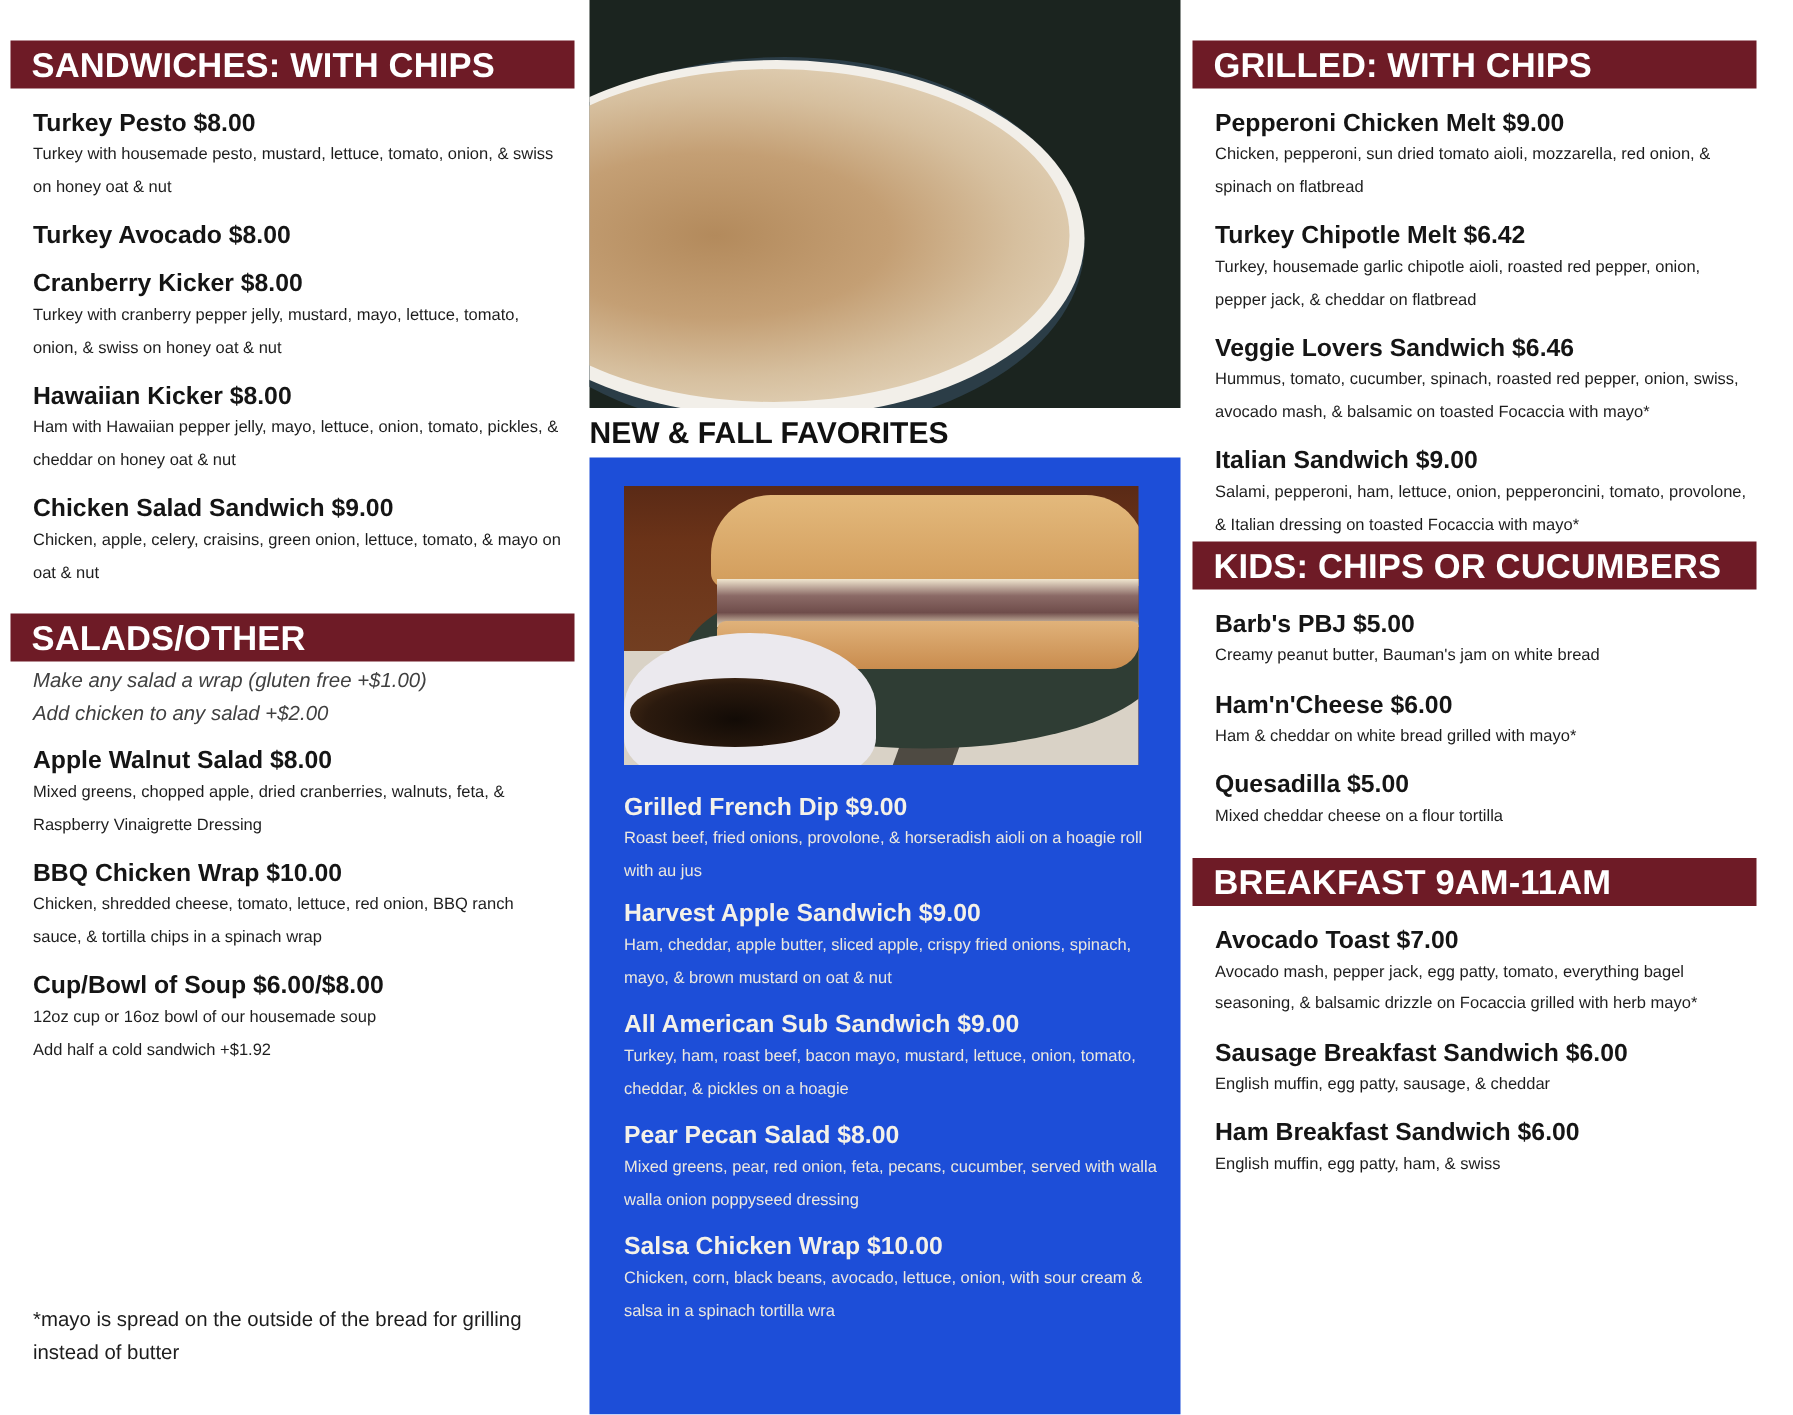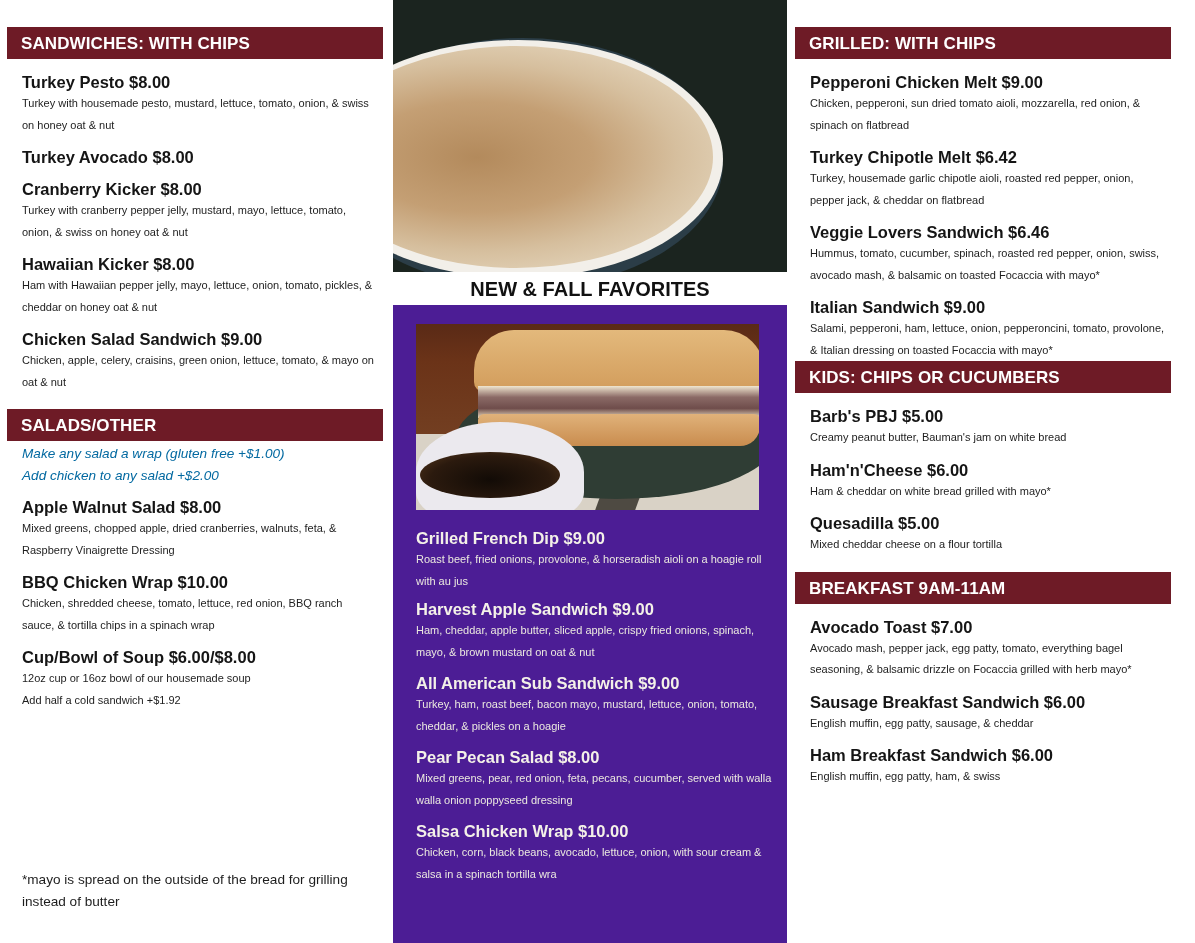--- a/index.html
+++ b/index.html
@@ -8,21 +8,21 @@
 
   .col { position: absolute; top: 0; }
   .col-left { left: 7px; width: 376px; }
   .col-right { left: 795px; width: 376px; }
 
   .section-header {
     background: #6e1b26;
     color: #ffffff;
     font-family: "Liberation Sans", sans-serif;
     font-weight: 700;
-    font-size: 17px;
+    font-size: 23px;
     height: 32px;
     line-height: 33px;
     padding-left: 14px;
     letter-spacing: 0.1px;
     white-space: nowrap;
   }
 
   .items { padding-left: 15px; padding-right: 6px; }
   .item { margin-top: 10px; }
   .item-name {
@@ -34,21 +34,21 @@
   }
   .item-desc {
     font-size: 11px;
     line-height: 21.5px;
     color: #1d1d1d;
   }
   .note {
     font-style: italic;
     font-size: 13.6px;
     line-height: 21.5px;
-    color: #0369a1;
+    color: #404040;
   }
 
   
   .mid { position: absolute; left: 393px; top: 0; width: 394px; height: 943px; }
   .photo-latte {
     position: absolute; left: 0; top: 0; width: 394px; height: 272px;
     background: #1b241f;
     overflow: hidden;
   }
   .latte-cup {
@@ -61,30 +61,30 @@
     border-radius: 50%;
     background: #f2efe9;
   }
   .latte-foam {
     position: absolute; left: -74px; top: 46px; width: 394px; height: 222px;
     border-radius: 50%;
     background: radial-gradient(ellipse at 40% 50%, #b38a5c 0%, #c49f74 35%, #d6bf9e 60%, #e2d2b8 80%, #d9c6a6 100%);
   }
   .favorites-title {
     position: absolute; left: 0; top: 272px; width: 394px; height: 33px;
-    text-align: center;
+    text-align: left;
     font-weight: 700;
     font-size: 20px;
     line-height: 35px;
     color: #111111;
     background: #ffffff;
   }
   .green-panel {
     position: absolute; left: 0; top: 305px; width: 394px; height: 638px;
-    background: #4c1d95;
+    background: #1d4ed8;
   }
   .photo-dip {
     position: absolute; left: 23px; top: 19px; width: 343px; height: 186px;
     background: linear-gradient(180deg, #5a2a16 0%, #6b3318 20%, #7a4a2a 100%);
     overflow: hidden;
   }
   .dip-napkin {
     position: absolute; left: 0; top: 110px; width: 343px; height: 80px;
     background: #d9d2c6;
   }

